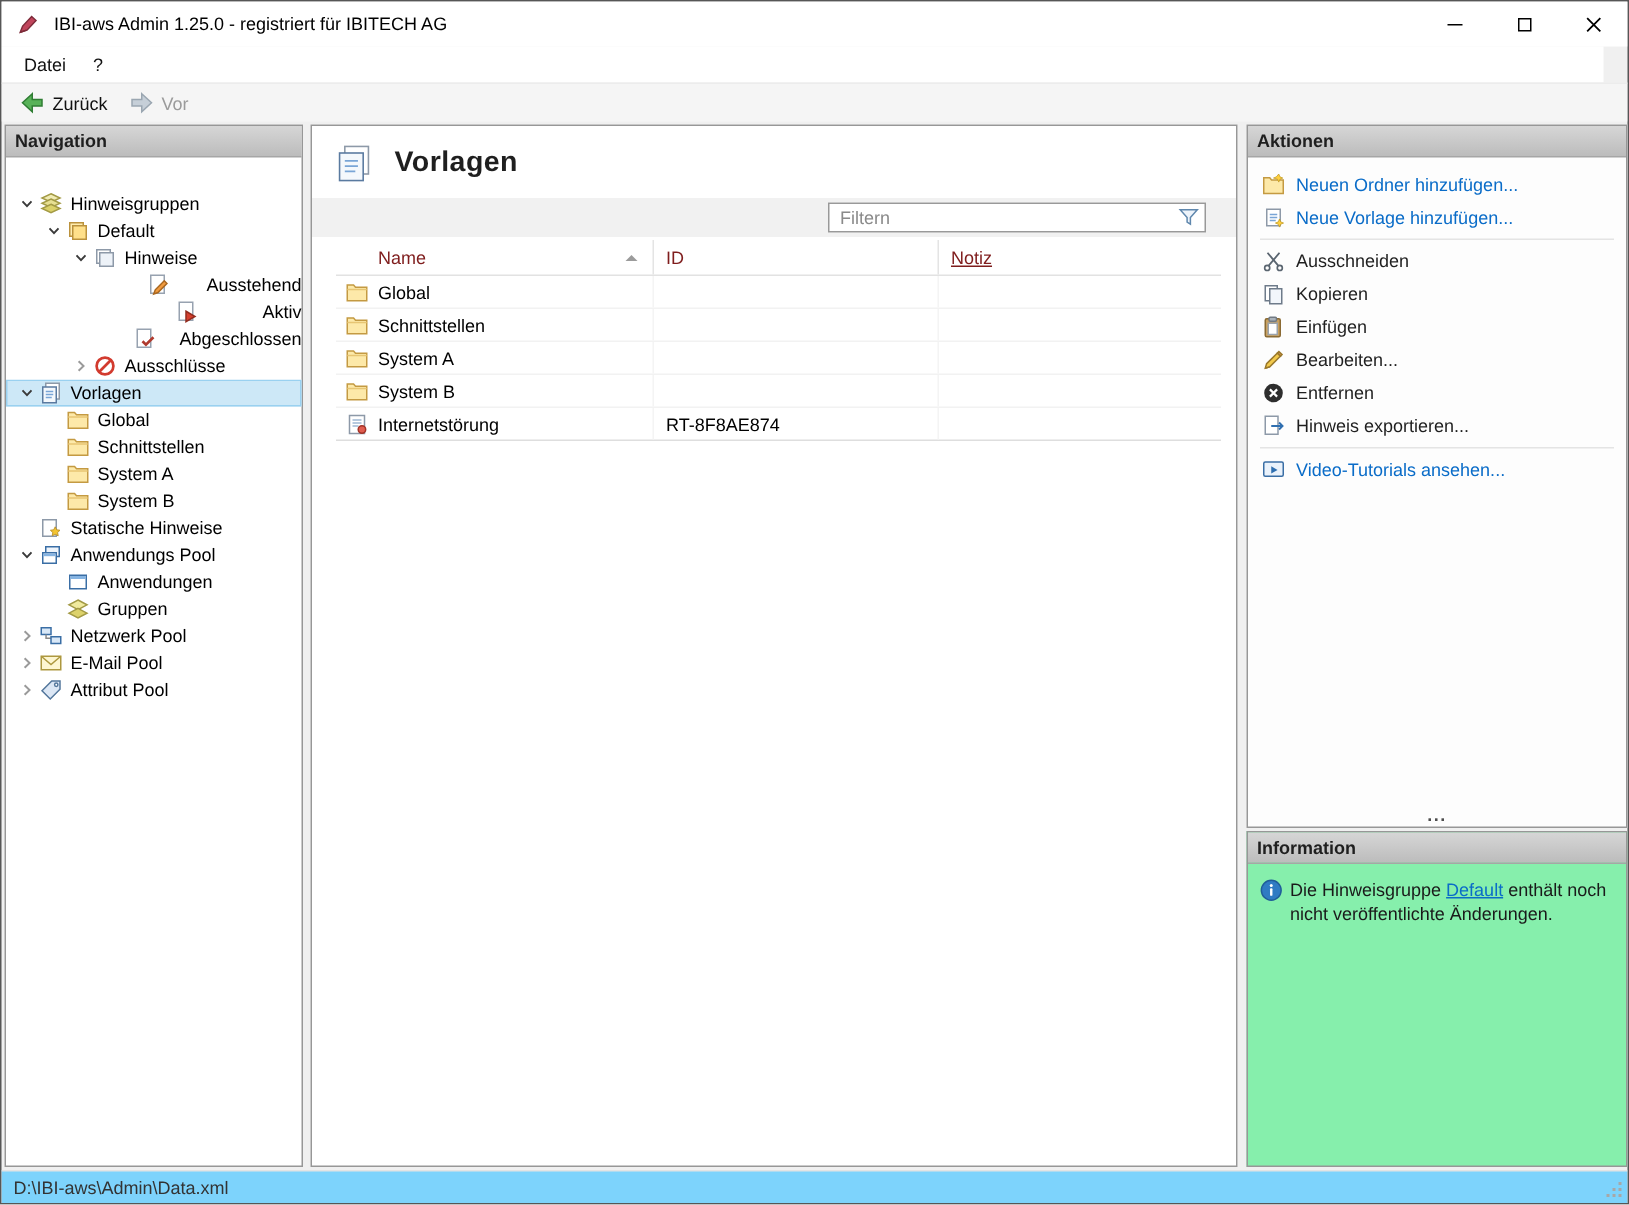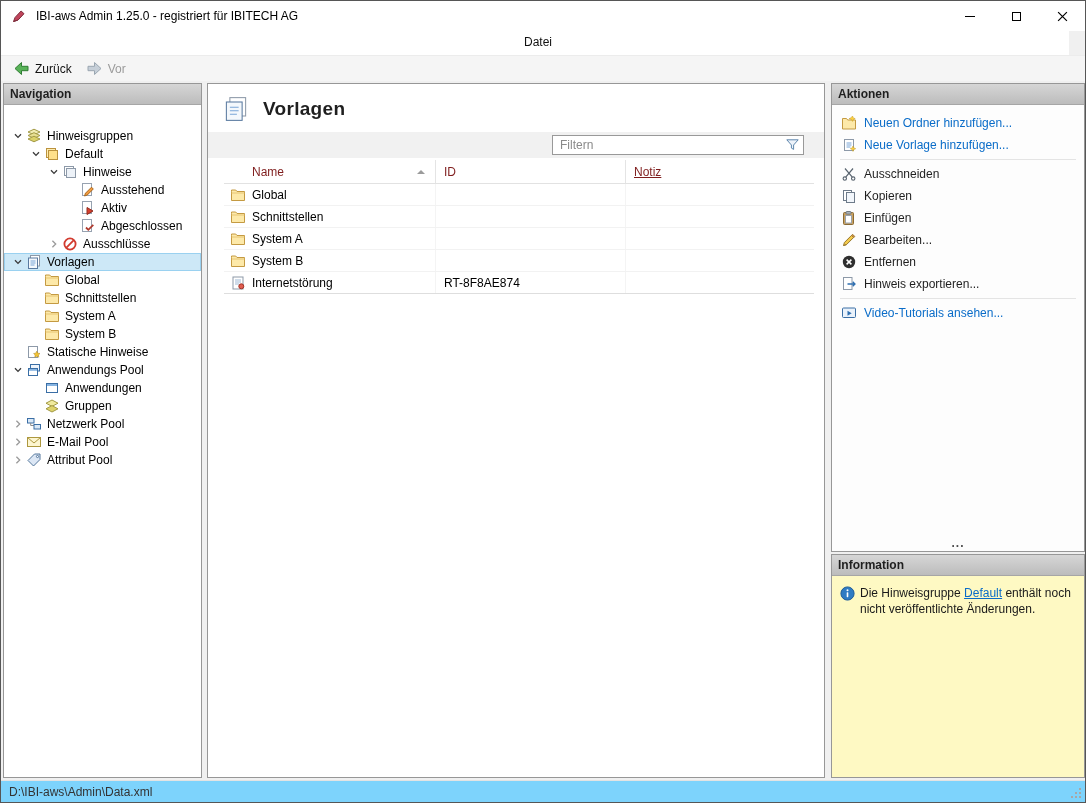--- a/index.html
+++ b/index.html
@@ -13,37 +13,37 @@
               display:flex; align-items:center; padding-left:10px; }
   .app-icon { width:16px; height:16px; margin-right:9px; display:flex; }
   .title { flex:1; color:#000; }
   .win-controls { display:flex; height:30px; }
   .win-btn { width:46px; height:30px; display:flex; align-items:center; justify-content:center; }
   .glyph-min { width:10px; border-top:1px solid #000; display:inline-block; }
   .glyph-max { width:9px; height:9px; border:1px solid #000; display:inline-block; }
 
   
   .menubar { position:absolute; top:30px; left:0; right:16px; height:24px; background:#fff;
-             display:flex; align-items:center; padding-left:6px;flex-direction:column; }
+             display:flex; align-items:center; padding-left:6px; }
   .menu-item { padding:4px 9px; color:#111; }
   .toolbar { position:absolute; top:54px; left:0; right:0; height:26px; background:#f5f5f5;
              border-top:1px solid #ececec; display:flex; align-items:center; padding-left:5px; }
   .tool-btn { display:flex; align-items:center; gap:5px; padding:2px 7px; color:#111; }
   .tool-btn.disabled .tool-label { color:#9b9b9b; }
 
   
   .panel-header { height:21px; line-height:20px; padding-left:6px; font-weight:bold; color:#1f1f1f;
                   background:linear-gradient(#d6d6d6,#bcbcbc); border-bottom:1px solid #a6a6a6; }
 
   
   .nav-panel { position:absolute; left:2px; top:82px; width:199px; height:695px;
                background:#fff; border:1px solid #979797; }
   .tree { padding-top:22px; }
   .tree-row { height:18px; display:flex; align-items:center; white-space:nowrap; }
-  .l0{ padding-left:6px; } .l1{ padding-left:24px; } .l2{ padding-left:42px; } .l3{ padding-left:60px; }
+  .l0{ padding-left:6px; } .l1{ padding-left:24px; } .l2{ padding-left:42px; } .l3{ padding-left:60px;justify-content:space-between; }
   .chev { width:16px; flex:0 0 16px; height:16px; display:flex; align-items:center; justify-content:center; }
   .ticon { width:16px; flex:0 0 16px; height:16px; margin-right:5px; display:flex; align-items:center; justify-content:center; }
   .tlabel { color:#000; }
   .tree-row.selected { background:#cde8f7; box-shadow:inset 0 0 0 1px #9ad1f0; }
 
   
   .main-panel { position:absolute; left:206px; top:82px; width:618px; height:695px;
                 background:#fff; border:1px solid #979797; }
   .main-header { display:flex; align-items:center; gap:13px; padding:11px 0 9px 14px; }
   .main-title { font-size:19px; font-weight:bold; color:#1f1f1f; letter-spacing:.3px; }
@@ -76,21 +76,21 @@
   .action-list { padding-top:7px; }
   .action-item { height:22px; display:flex; align-items:center; gap:7px; padding:0 9px; color:#1f1f1f; }
   .action-item.link .action-label { color:#0a6cc8; }
   .action-sep { border-top:1px solid #e4e4e4; margin:3px 8px; }
   .aicon { width:16px; flex:0 0 16px; height:16px; display:flex; align-items:center; justify-content:center; }
   .splitter-dots { position:absolute; bottom:0; left:0; right:0; height:11px; line-height:7px;
                    text-align:center; color:#4d4d4d; font-weight:bold; letter-spacing:1px; }
 
   
   .info-panel { position:absolute; left:830px; top:553px; width:254px; height:224px;
-                background:#fef9c3; border:1px solid #979797; }
+                background:#86efac; border:1px solid #979797; }
   .info-body { display:flex; gap:5px; padding:9px 10px 0 8px; }
   .info-ic { flex:0 0 15px; height:15px; display:flex; margin-top:1px; }
   .info-text { width:214px; line-height:1.35; color:#1a1a1a; }
   .info-link { color:#0a6cc8; text-decoration:underline; }
 
   
   .statusbar { position:absolute; left:0; right:0; bottom:0; height:22px; background:#7dd3fc;
                border-top:1px solid #e3e3e3; display:flex; align-items:center; padding-left:8px; color:#333; }
   .grip { position:absolute; right:2px; bottom:2px; display:flex; }
 </style>

